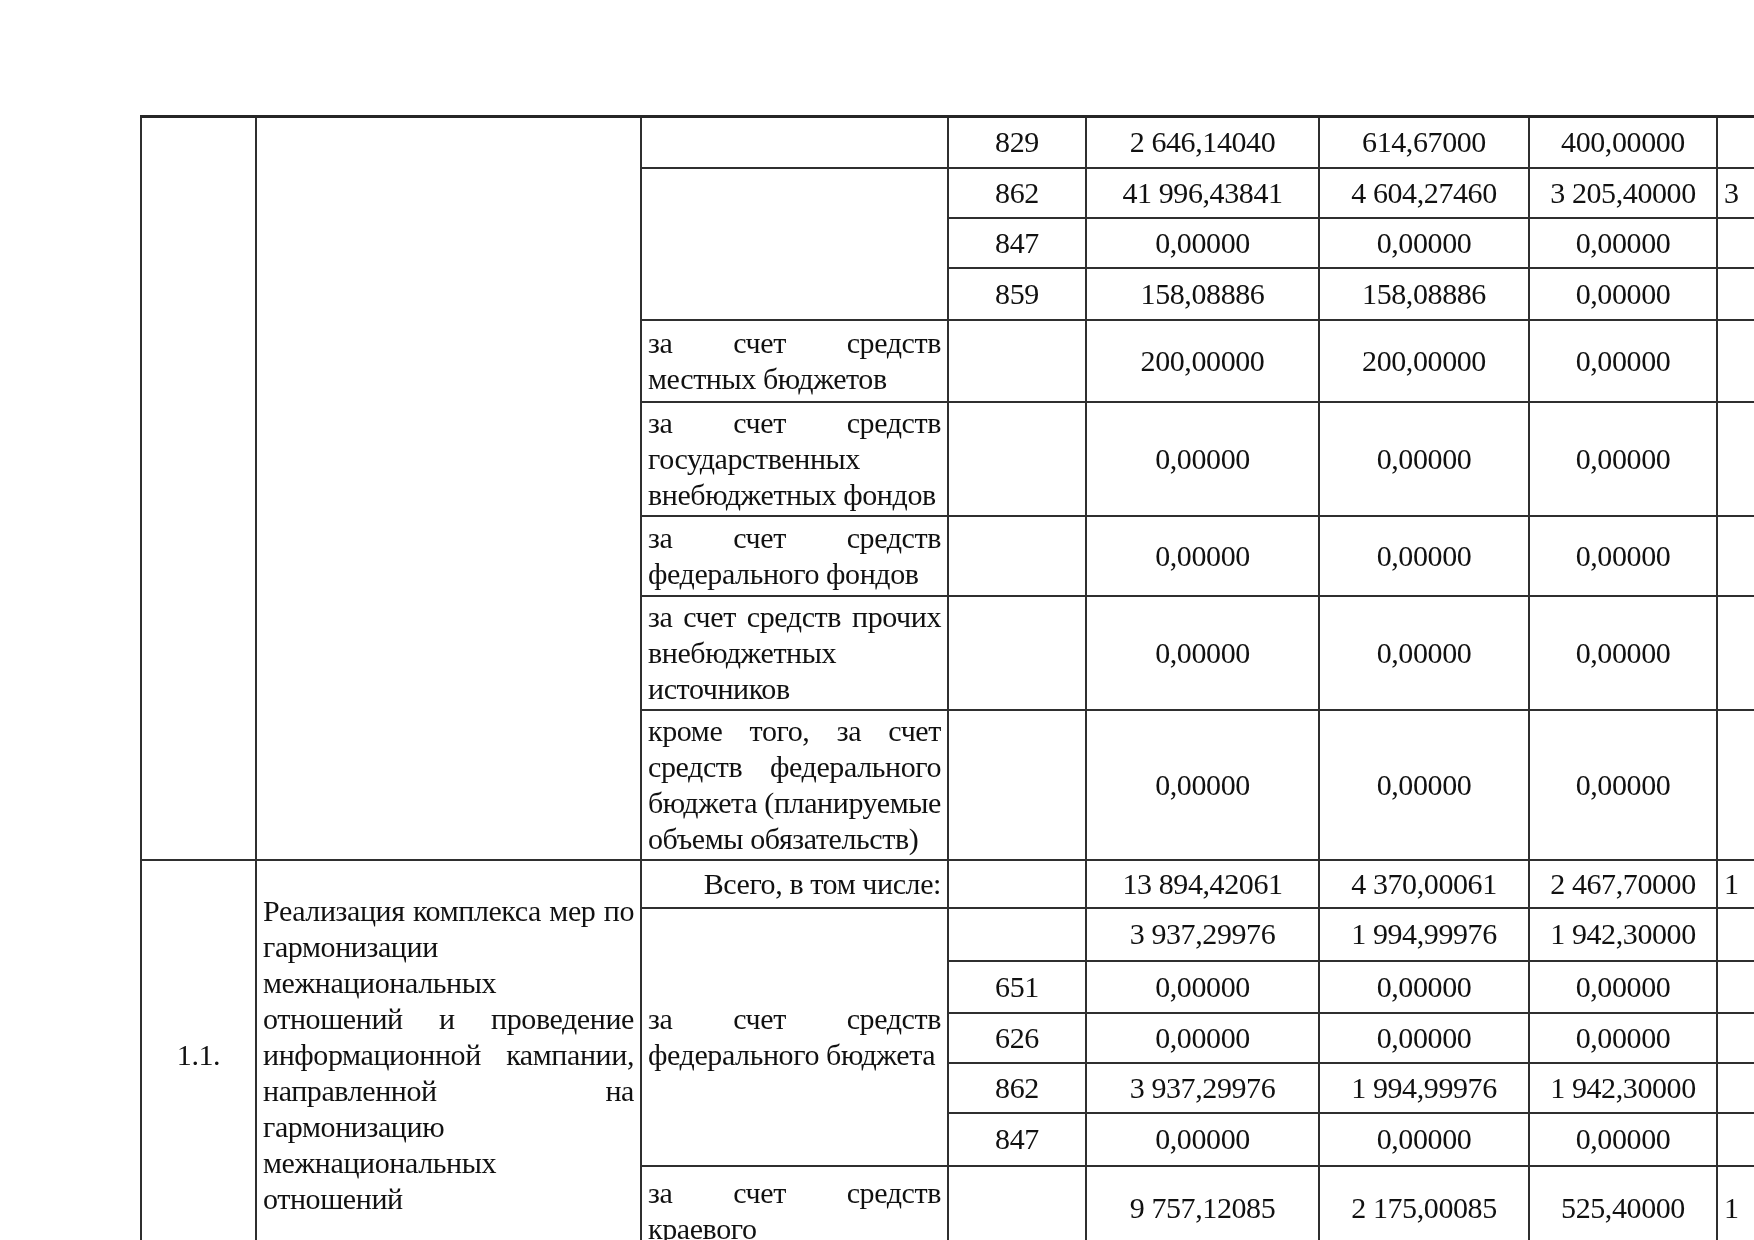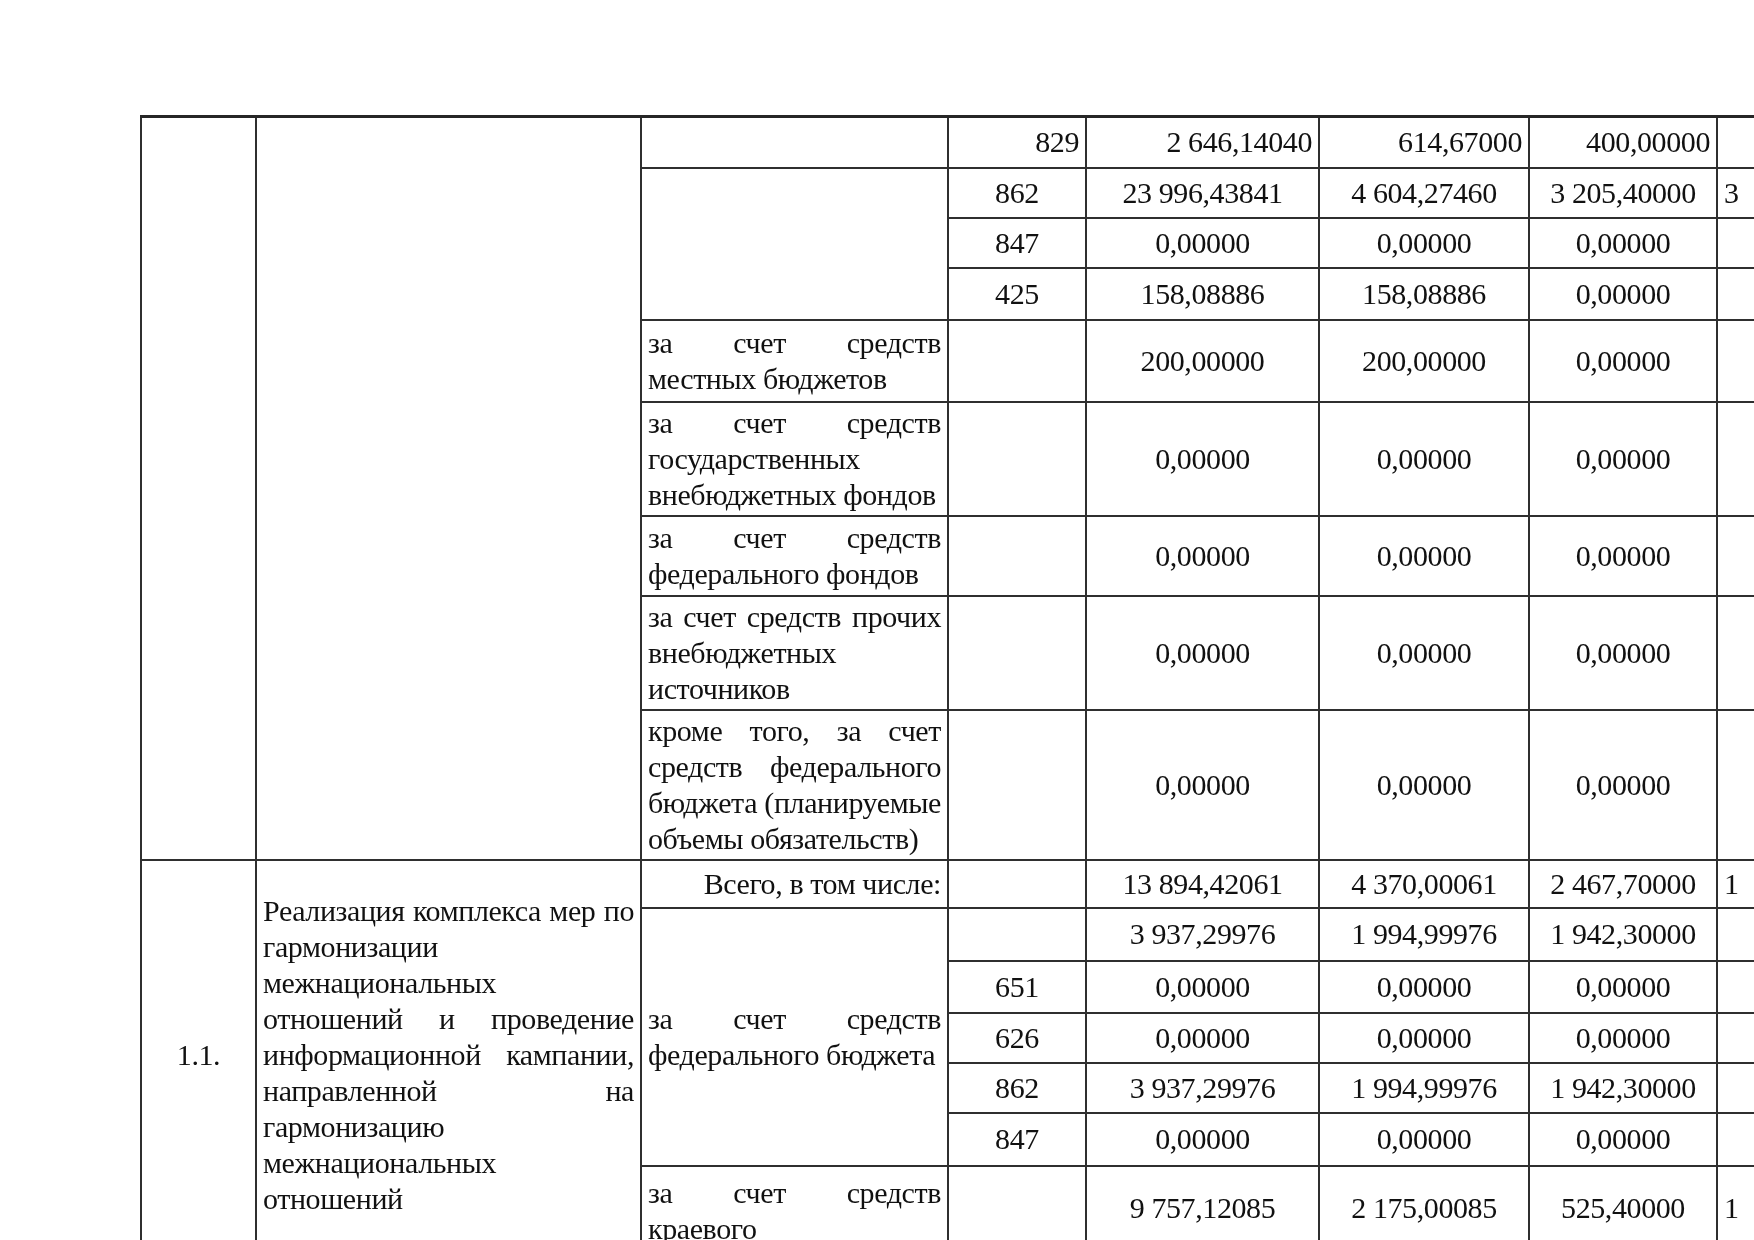--- a/index.html
+++ b/index.html
@@ -27,21 +27,21 @@
   table.budget td {
     border: 2px solid #2f2f2f;
     font-size: 30px;
     line-height: 36px;
     letter-spacing: -0.4px;
     padding: 2px 6px;
     overflow: hidden;
     vertical-align: middle;
     background: #ffffff;
   }
-  tr.first td { border-top: 3px solid #262626; text-align: right; }
+  tr.first td { border-top: 3px solid #262626; }
 
   td.rownum {
     vertical-align: top;
     text-align: center;
     padding-top: 14px;
   }
   td.activity {
     vertical-align: top;
     text-align: justify;
     padding: 10px 8px 4px 9px;
@@ -98,36 +98,36 @@
       <td class="code">829</td>
       <td class="val">2 646,14040</td>
       <td class="val">614,67000</td>
       <td class="val">400,00000</td>
       <td class="edge"></td>
     </tr>
 
     <tr style="height:50px">
       <td class="src" rowspan="3"></td>
       <td class="code">862</td>
-      <td class="val">23 996,43841</td>
+      <td class="val">41 996,43841</td>
       <td class="val">4 604,27460</td>
       <td class="val">3 205,40000</td>
       <td class="edge">3</td>
     </tr>
 
     <tr style="height:50px">
       <td class="code">847</td>
       <td class="val">0,00000</td>
       <td class="val">0,00000</td>
       <td class="val">0,00000</td>
       <td class="edge"></td>
     </tr>
 
     <tr style="height:52px">
-      <td class="code">425</td>
+      <td class="code">859</td>
       <td class="val">158,08886</td>
       <td class="val">158,08886</td>
       <td class="val">0,00000</td>
       <td class="edge"></td>
     </tr>
 
     <tr style="height:82px">
       <td class="src">за счет средств местных бюджетов</td>
       <td class="code"></td>
       <td class="val">200,00000</td>

